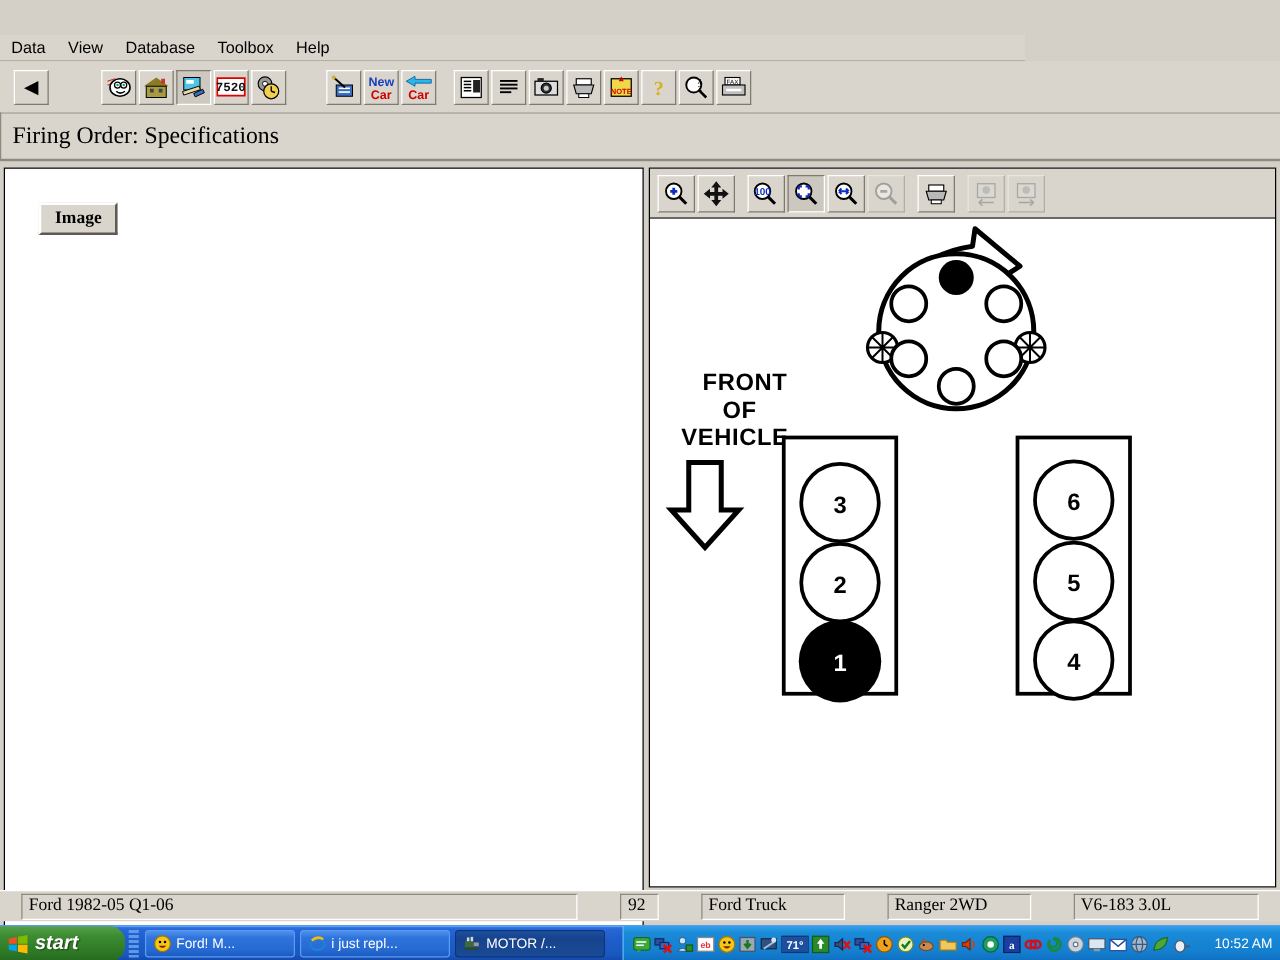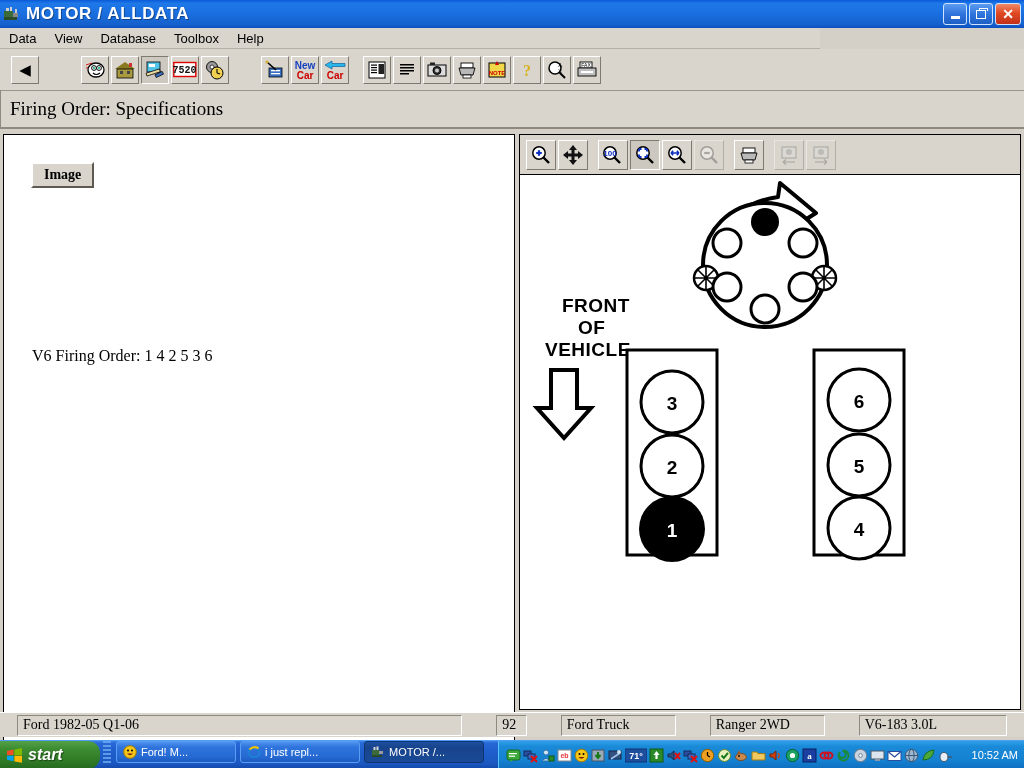--- a/index.html
+++ b/index.html
@@ -47,21 +47,21 @@
   .glyph-max:before {
     content:''; position:absolute; left:2px; top:-3px; width:9px; height:3px;
     border:1.5px solid #fff; border-bottom:none; box-sizing:border-box;
   }
   .glyph-close { color:#fff; font-size:14px; font-weight:bold; line-height:1; }
 
   
   .menubar {
     position: absolute; left: 0; top: 28px; width: 820px; height: 21px;
     background: #d9d5cc;
-    display: flex; align-items: center;
+    display: flex; align-items: flex-start;
     border-bottom: 1px solid #b5b0a5;
     box-sizing: border-box;
   }
   .menu-item {
     font-size: 13px; color: #000; padding: 2px 9px;
     font-family: "Liberation Sans", sans-serif;
     white-space: nowrap;
   }
 
   
@@ -178,21 +178,21 @@
     font-size: 14px; color: #000;
     display: flex; align-items: center; padding-left: 5px;
     box-sizing: border-box; white-space: nowrap; overflow: hidden;
   }
 
   
   .taskbar {
     position: absolute; left: 0; top: 740px; width: 1024px; height: 28px;
     background: linear-gradient(180deg,#3b84e8 0%,#2767d6 8%,#1e5ecb 40%,#1a57c0 82%,#1247a8 100%);
     border-top: 1px solid #4f9cf5;
-    display: flex; align-items: flex-start;
+    display: flex; align-items: center;
   }
   .startbtn {
     width: 100px; height: 28px; flex: none;
     background: linear-gradient(180deg,#54a04a 0%,#3d8c31 28%,#2f7a26 70%,#256a1e 100%);
     border-top-right-radius: 12px; border-bottom-right-radius: 12px;
     display: flex; align-items: center; padding-left: 6px;
     box-sizing: border-box;
   }
   .start-logo {
     width: 17px; height: 17px; position: relative; flex: none; margin-right: 5px;
@@ -232,44 +232,20 @@
   .tray-clock {
     color: #fff; font-size: 11px; margin-left: 17px;
     font-family: "Liberation Sans", sans-serif; white-space: nowrap;
   }
 </style>
 </head>
 <body>
 
 <div id="app">
 
-  <div class="titlebar">
-    <div class="titlebar-icon">
-      <svg width="18" height="18" viewBox="0 0 18 18">
-        <rect x="1" y="6" width="9" height="7" fill="#3b6b3b"></rect>
-        <rect x="10" y="8" width="5" height="4" fill="#8a8a8a"></rect>
-        <rect x="3" y="3" width="3" height="3" fill="#d0d0d0"></rect>
-        <rect x="7" y="2" width="2" height="4" fill="#d0d0d0"></rect>
-        <rect x="12" y="4" width="2" height="4" fill="#c8c8c8"></rect>
-        <rect x="1" y="12" width="13" height="3" fill="#2a4a2a"></rect>
-      </svg>
-    </div>
-    <div class="titlebar-text">MOTOR / ALLDATA</div>
-    <div class="win-buttons">
-      <div class="win-btn min">
-        <div class="glyph-min"></div>
-      </div>
-      <div class="win-btn max">
-        <div class="glyph-max"></div>
-      </div>
-      <div class="win-btn close">
-        <div class="glyph-close">✕</div>
-      </div>
-    </div>
-  </div>
 
   <div class="menubar">
     <div class="menu-item">Data</div>
     <div class="menu-item">View</div>
     <div class="menu-item">Database</div>
     <div class="menu-item">Toolbox</div>
     <div class="menu-item">Help</div>
   </div>
 
   <div class="toolbar">
@@ -409,21 +385,20 @@
     </div>
   </div>
 
   <div class="sectionbar">
     <div class="edge"></div>
     <div class="section-title">Firing Order:  Specifications</div>
   </div>
 
   <div class="leftpanel">
     <div class="img-button">Image</div>
-    <div class="firing-text">V6 Firing Order: 1 4 2 5 3 6</div>
   </div>
 
   <div class="rightpanel">
     <div class="viewer-toolbar">
       <div class="vt-btn">
         <svg width="22" height="22" viewBox="0 0 22 22">
           <circle cx="9" cy="9" r="6.2" fill="#fff" stroke="#000" stroke-width="1.5"></circle>
           <path d="M13.5 13.5 L19 19" stroke="#000" stroke-width="2.4"></path>
           <path d="M6.2 9 H11.8 M9 6.2 V11.8" stroke="#0a2ec0" stroke-width="2.2"></path>
         </svg>

